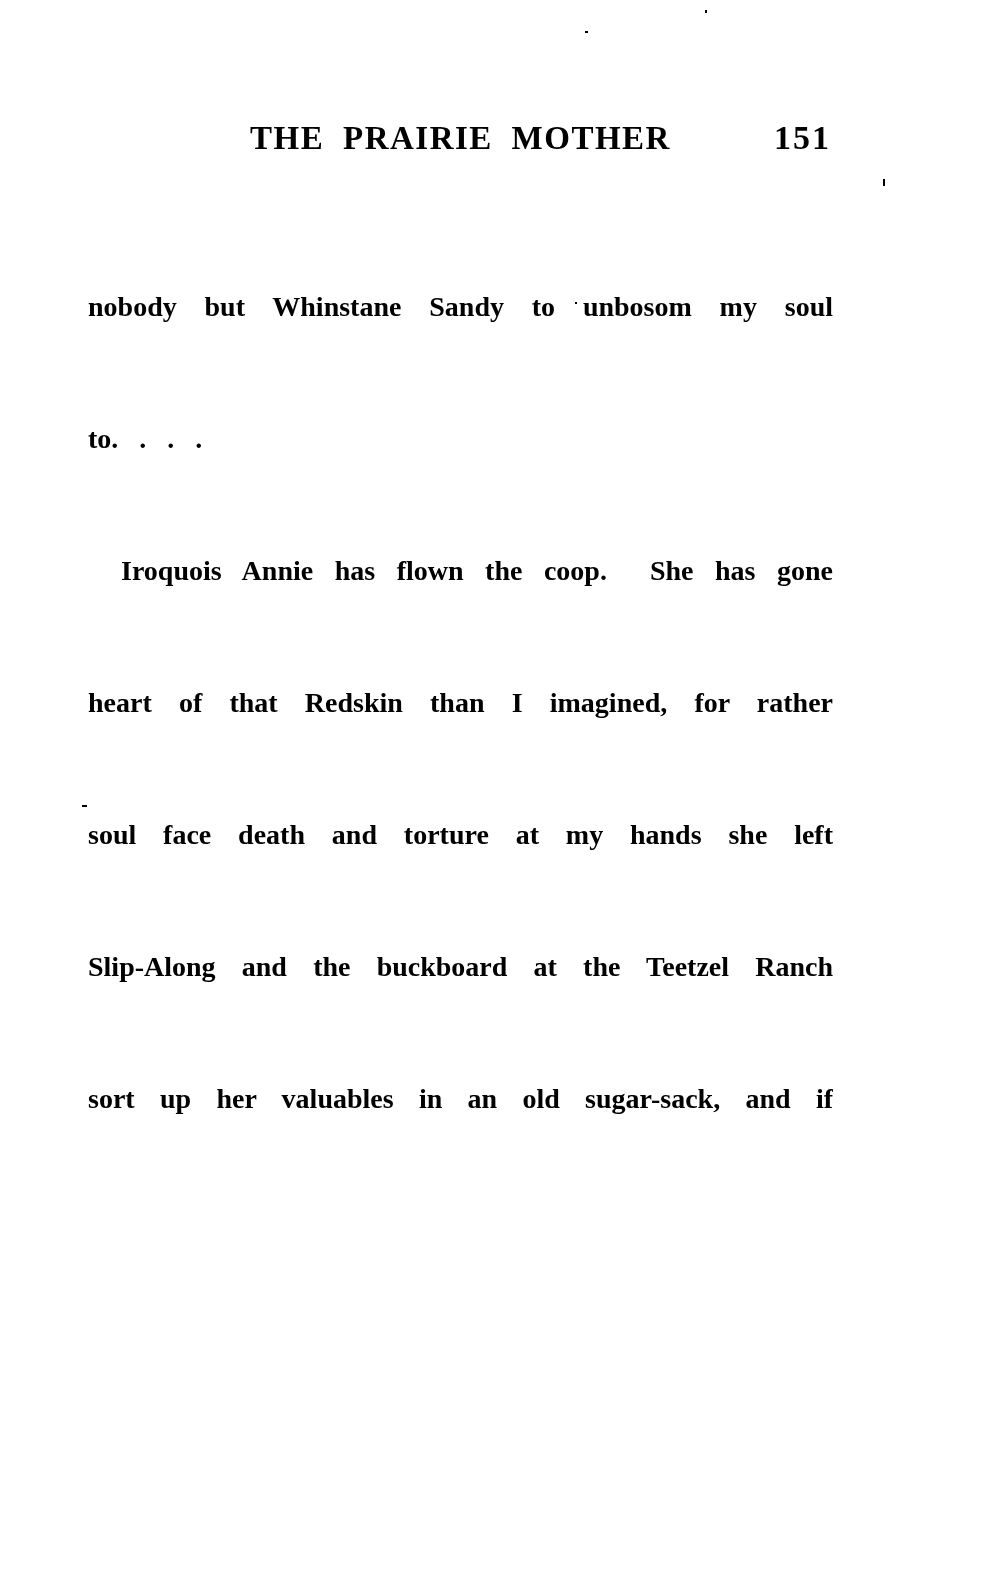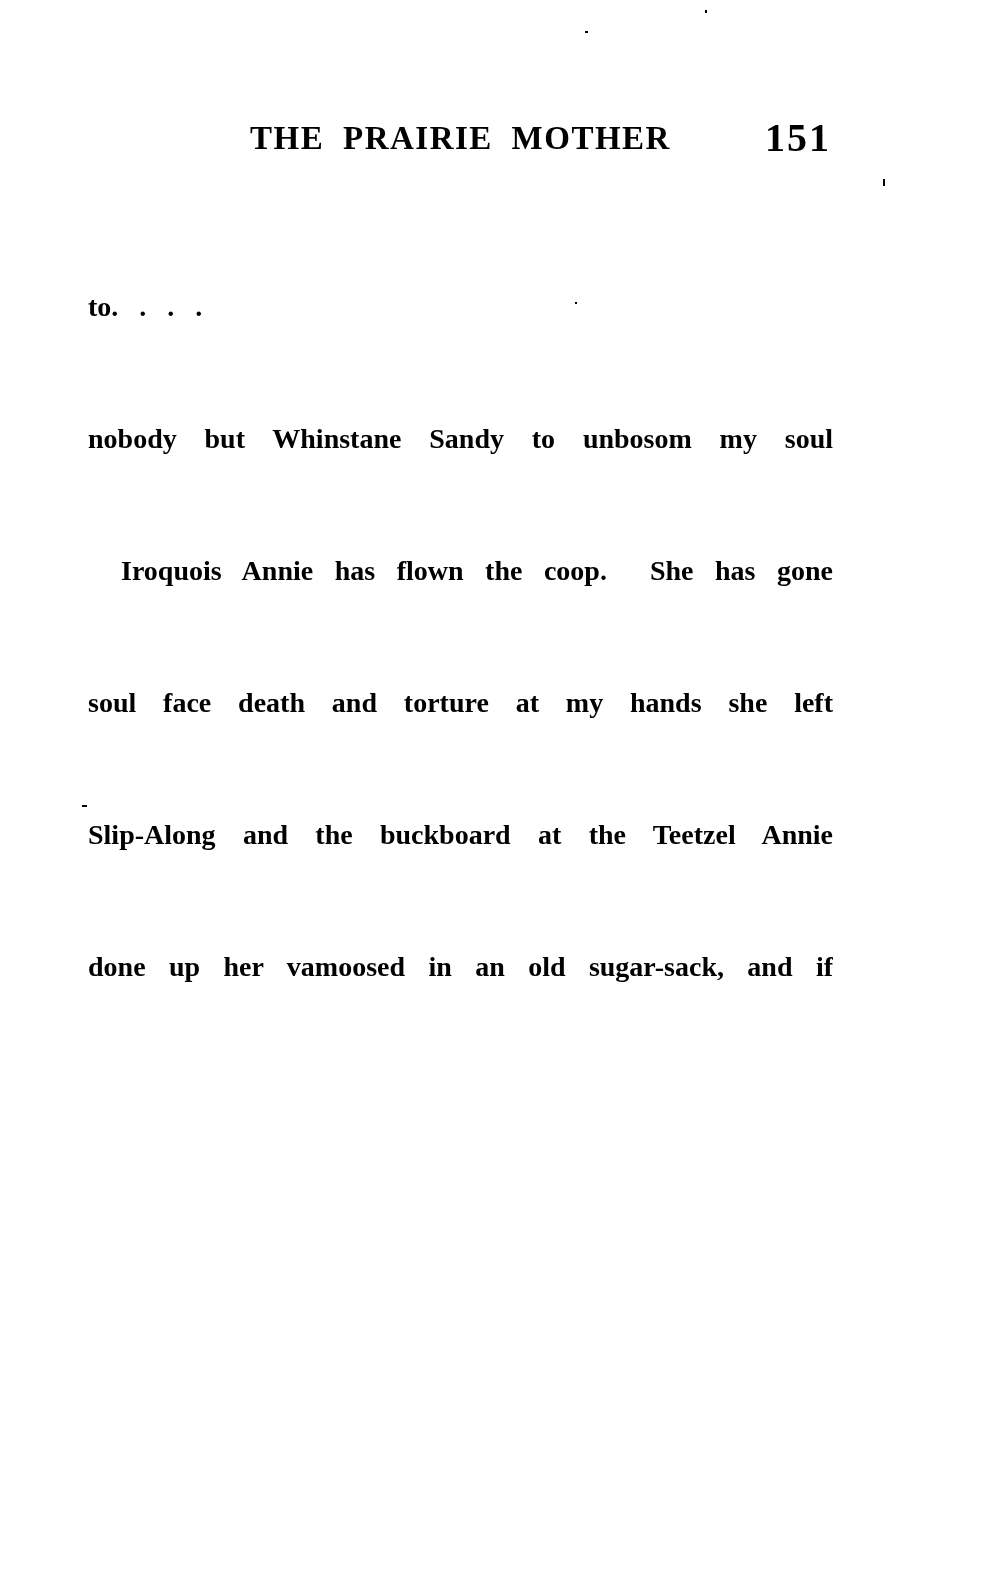--- a/index.html
+++ b/index.html
@@ -31,21 +31,21 @@
     font-size: 33px;
     font-weight: bold;
     letter-spacing: 1.5px;
     word-spacing: 9px;
     white-space: nowrap;
   }
   .header-folio {
     position: absolute;
     right: 2px;
     top: 0;
-    font-size: 40px;
+    font-size: 34px;
     font-weight: bold;
     letter-spacing: 2px;
   }
   
   .body-text {
     position: absolute;
     left: 88px;
     top: 197px;
     width: 745px;
     font-size: 28px;
@@ -83,26 +83,27 @@
 <body>
 
 <div class="page">
 
   <div class="header-row">
     <span class="header-title">THE PRAIRIE MOTHER</span>
     <span class="header-folio">151</span>
   </div>
 
   <div class="body-text">
+    <div class="line">nobody but Whinstane Sandy to unbosom my soul</div>
     <div class="line para-end">to.   .   .   .</div>
-    <div class="line">nobody but Whinstane Sandy to unbosom my soul</div>
     <div class="line para-start">Iroquois Annie has flown the coop.  She has gone</div>
+    <div class="line">heart of that Redskin than I imagined, for rather</div>
     <div class="line">soul face death and torture at my hands she left</div>
-    <div class="line">Slip-Along and the buckboard at the Teetzel Annie</div>
-    <div class="line">done up her vamoosed in an old sugar-sack, and if</div>
+    <div class="line">Slip-Along and the buckboard at the Teetzel Ranch</div>
+    <div class="line">sort up her valuables in an old sugar-sack, and if</div>
     
     
     
     
     
     
   </div>
 
   <span class="speck speck-dot-a"></span>
   <span class="speck speck-dot-b"></span>

